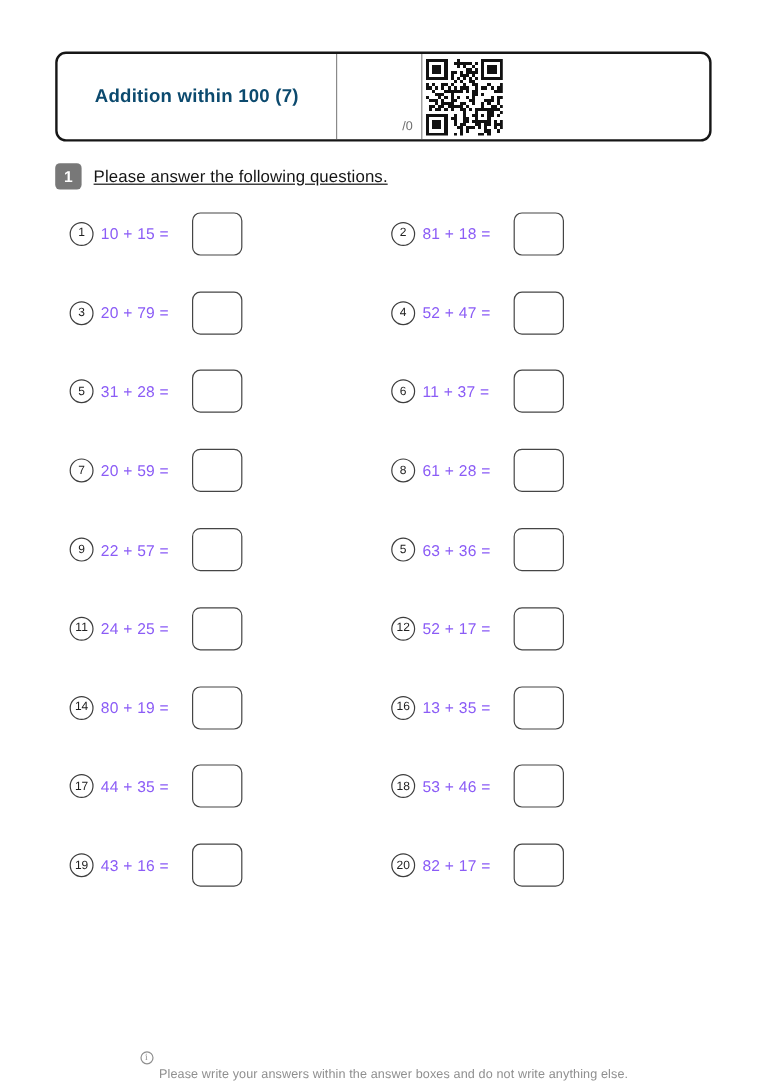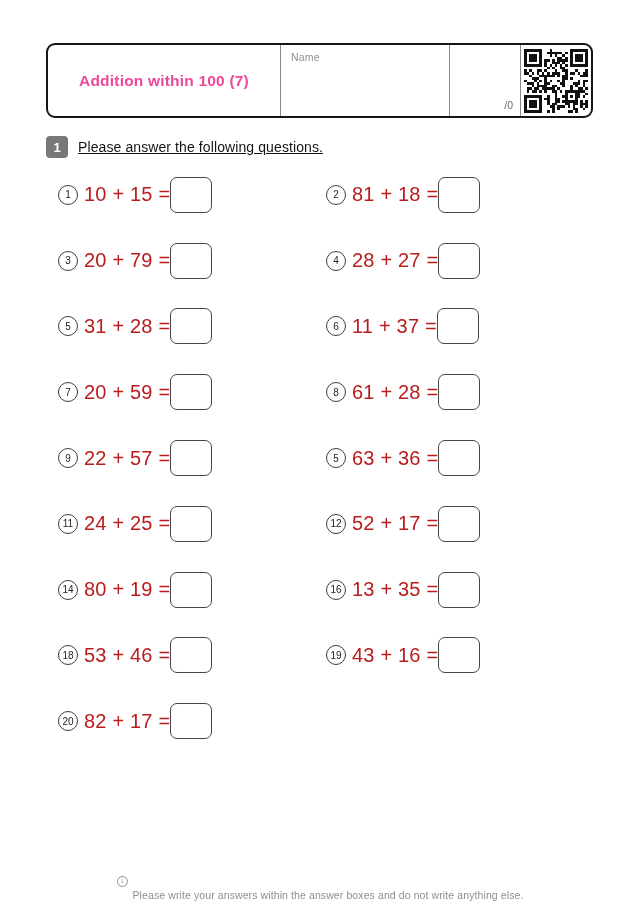--- a/index.html
+++ b/index.html
@@ -28,21 +28,21 @@
     border-radius:9px;
     display:flex;
     background:#fff;
     overflow:hidden;
   }
   .cell-title{
     width:232px;
     display:flex;align-items:center;justify-content:center;
   }
   .title{
-    font-size:15.5px;font-weight:bold;letter-spacing:.2px;color:#ec4899;text-align:center;
+    font-size:15.5px;font-weight:bold;letter-spacing:.2px;color:#0c4a6e;text-align:center;
   }
   .cell-name{
     width:169px;
     border-left:1px solid var(--divider);
     padding:6px 10px;
   }
   .name-label{
     font-size:10.5px;color:var(--muted);letter-spacing:.2px;
   }
   .cell-score{
@@ -92,21 +92,21 @@
     min-width:20px;height:20px;
     padding:0 3px;
     border:1.2px solid #3d3d3d;
     border-radius:10px;
     display:inline-flex;align-items:center;justify-content:center;
     font-size:10px;color:#222;
     flex-shrink:0;
   }
   .expr{
     margin-left:6px;
-    font-size:20px;color:#b91c1c;letter-spacing:.2px;
+    font-size:13px;color:#8b5cf6;letter-spacing:.2px;
     white-space:nowrap;
   }
   .answer-box{
     margin-left:auto;
     width:42px;height:36px;
     border:1.6px solid #454545;
     border-radius:7px;
     background:#fff;
     flex-shrink:0;
   }
@@ -131,23 +131,20 @@
   }
 </style>
 </head>
 <body>
 
 <div class="page">
 
   <div class="header">
     <div class="cell-title">
       <div class="title">Addition within 100 (7)</div>
-    </div>
-    <div class="cell-name">
-      <div class="name-label">Name</div>
     </div>
     <div class="cell-score">
       <div class="score-text">/0</div>
     </div>
     <div class="cell-qr">
       <svg id="qr" width="64" height="64" viewBox="0 0 25 25" shape-rendering="crispEdges">
           <rect x="0" y="0" width="1" height="1" fill="#111"></rect>
           <rect x="1" y="0" width="1" height="1" fill="#111"></rect>
           <rect x="2" y="0" width="1" height="1" fill="#111"></rect>
           <rect x="3" y="0" width="1" height="1" fill="#111"></rect>
@@ -471,21 +468,21 @@
     </div>
 
     <div class="problem">
       <span class="qnum">3</span>
       <span class="expr">20 + 79 =</span>
       <span class="answer-box"></span>
     </div>
 
     <div class="problem">
       <span class="qnum">4</span>
-      <span class="expr">28 + 27 =</span>
+      <span class="expr">52 + 47 =</span>
       <span class="answer-box"></span>
     </div>
 
     <div class="problem">
       <span class="qnum">5</span>
       <span class="expr">31 + 28 =</span>
       <span class="answer-box"></span>
     </div>
 
     <div class="problem">
@@ -537,20 +534,25 @@
       <span class="answer-box"></span>
     </div>
 
 
     <div class="problem">
       <span class="qnum">16</span>
       <span class="expr">13 + 35 =</span>
       <span class="answer-box"></span>
     </div>
 
+    <div class="problem">
+      <span class="qnum">17</span>
+      <span class="expr">44 + 35 =</span>
+      <span class="answer-box"></span>
+    </div>
 
     <div class="problem">
       <span class="qnum">18</span>
       <span class="expr">53 + 46 =</span>
       <span class="answer-box"></span>
     </div>
 
     <div class="problem">
       <span class="qnum">19</span>
       <span class="expr">43 + 16 =</span>

